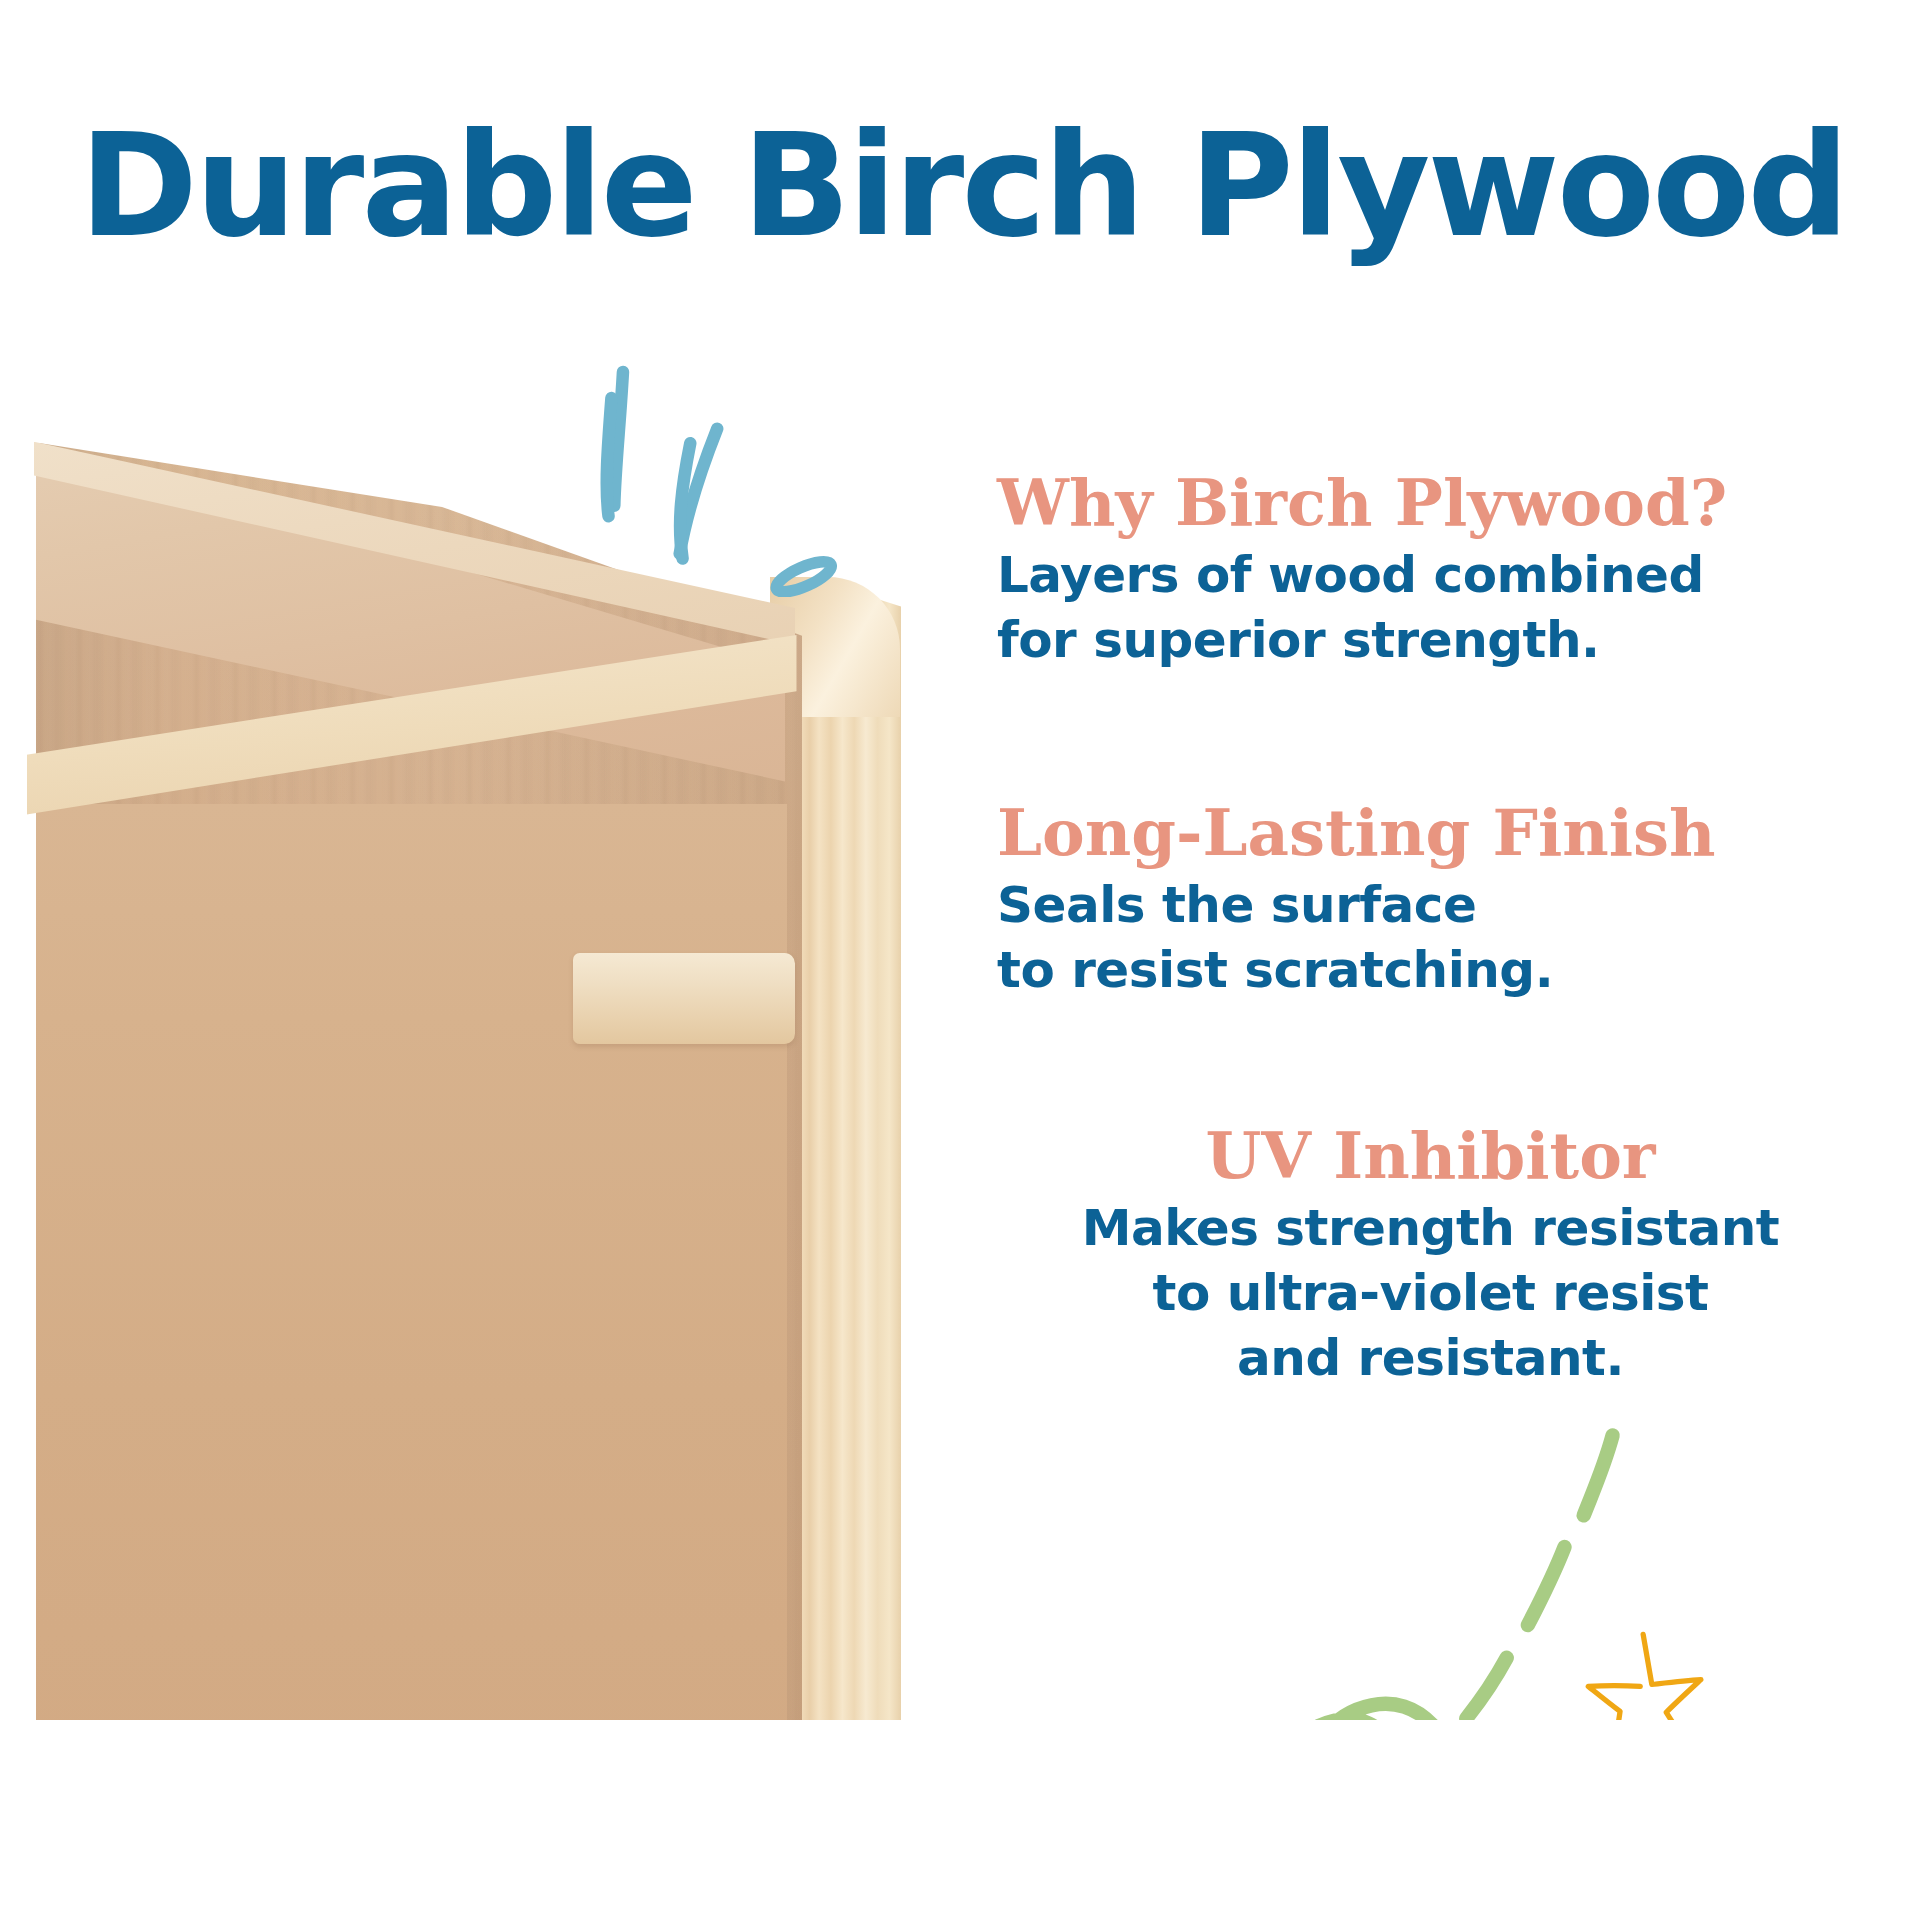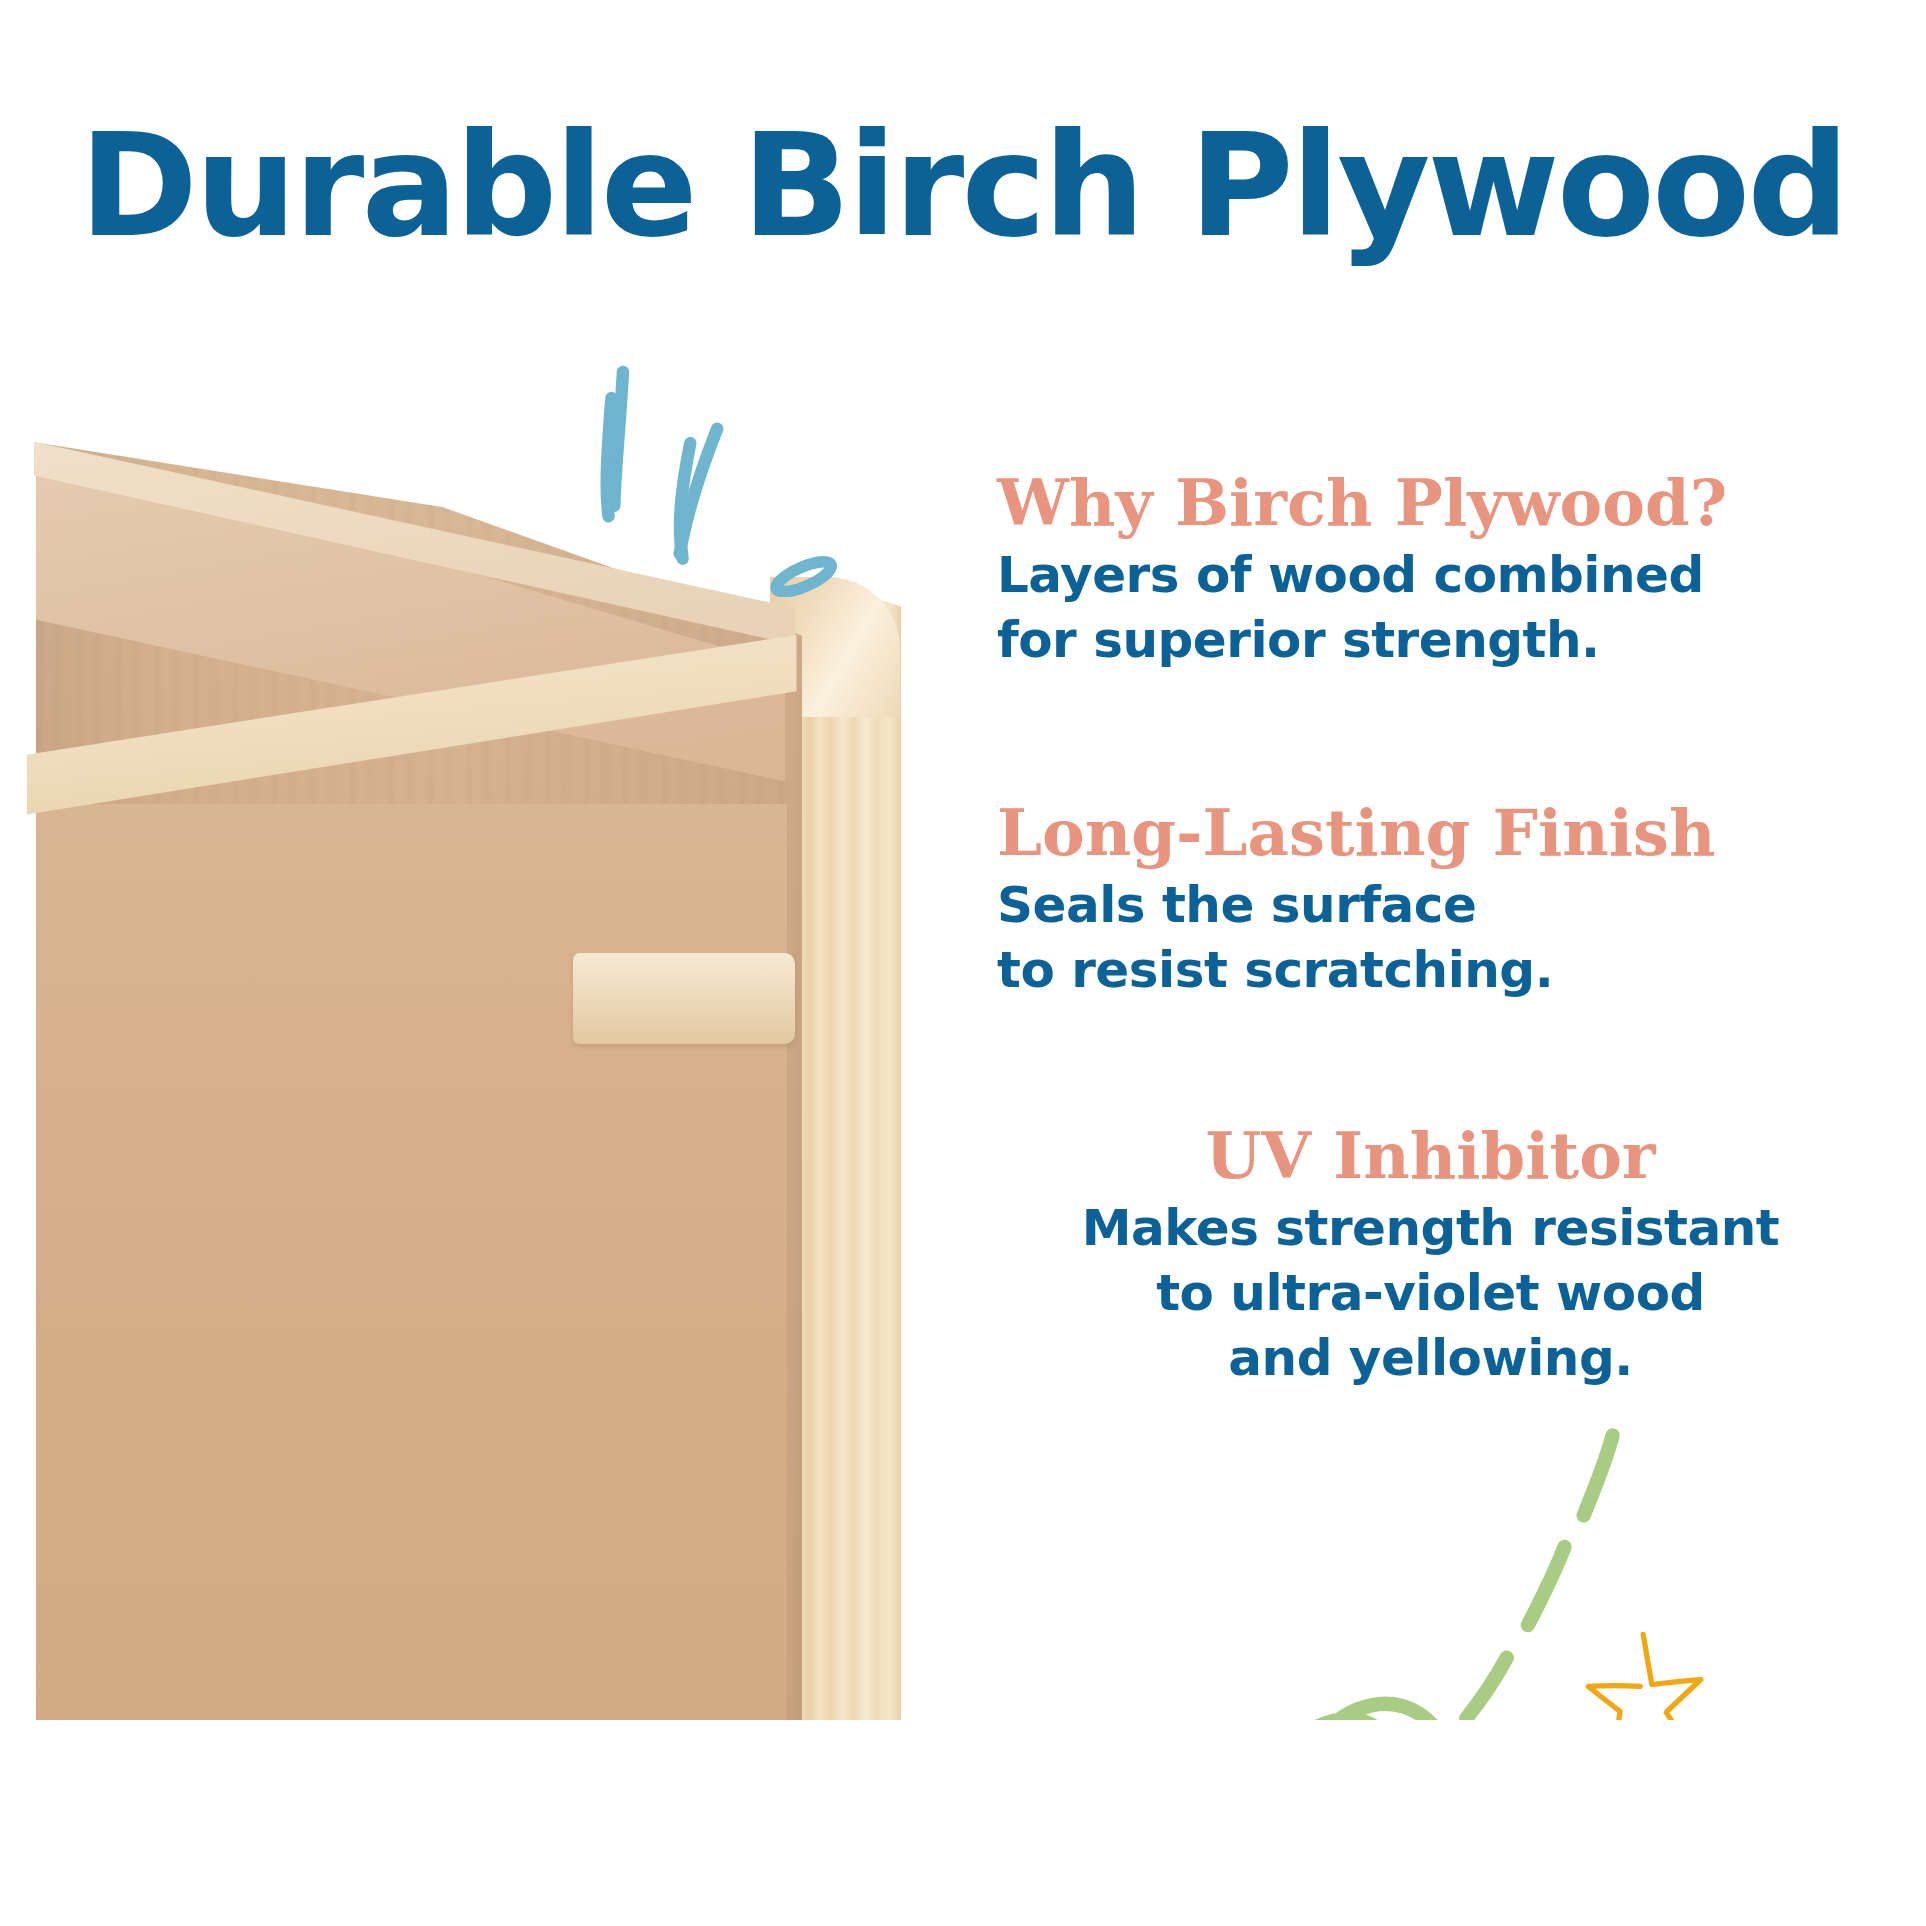--- a/index.html
+++ b/index.html
@@ -319,19 +319,19 @@
     <div class="feature-body">
       <span class="line">Seals the surface</span>
       <span class="line">to resist scratching.</span>
     </div>
   </div>
 
   <div class="feature-block" id="feature-2">
     <div class="feature-heading">UV Inhibitor</div>
     <div class="feature-body">
       <span class="line">Makes strength resistant</span>
-      <span class="line">to ultra-violet wood</span>
-      <span class="line">and yellowing.</span>
+      <span class="line">to ultra-violet resist</span>
+      <span class="line">and resistant.</span>
     </div>
   </div>
 
 </div>
 
 
 </body></html>

